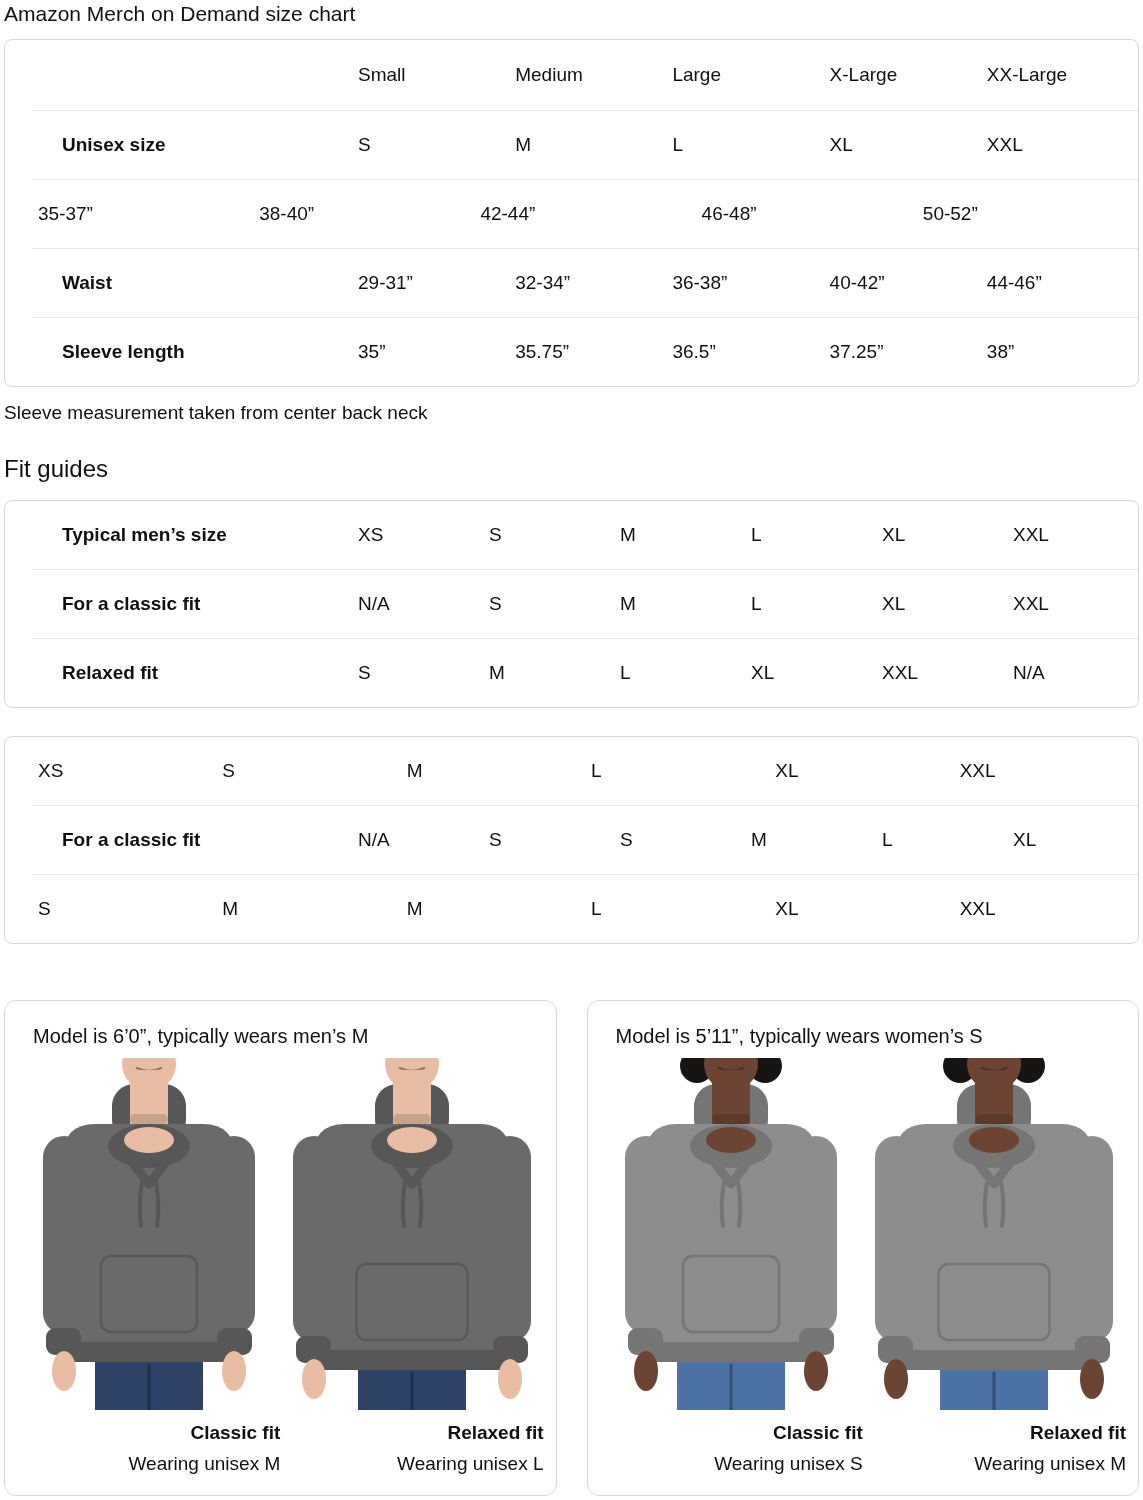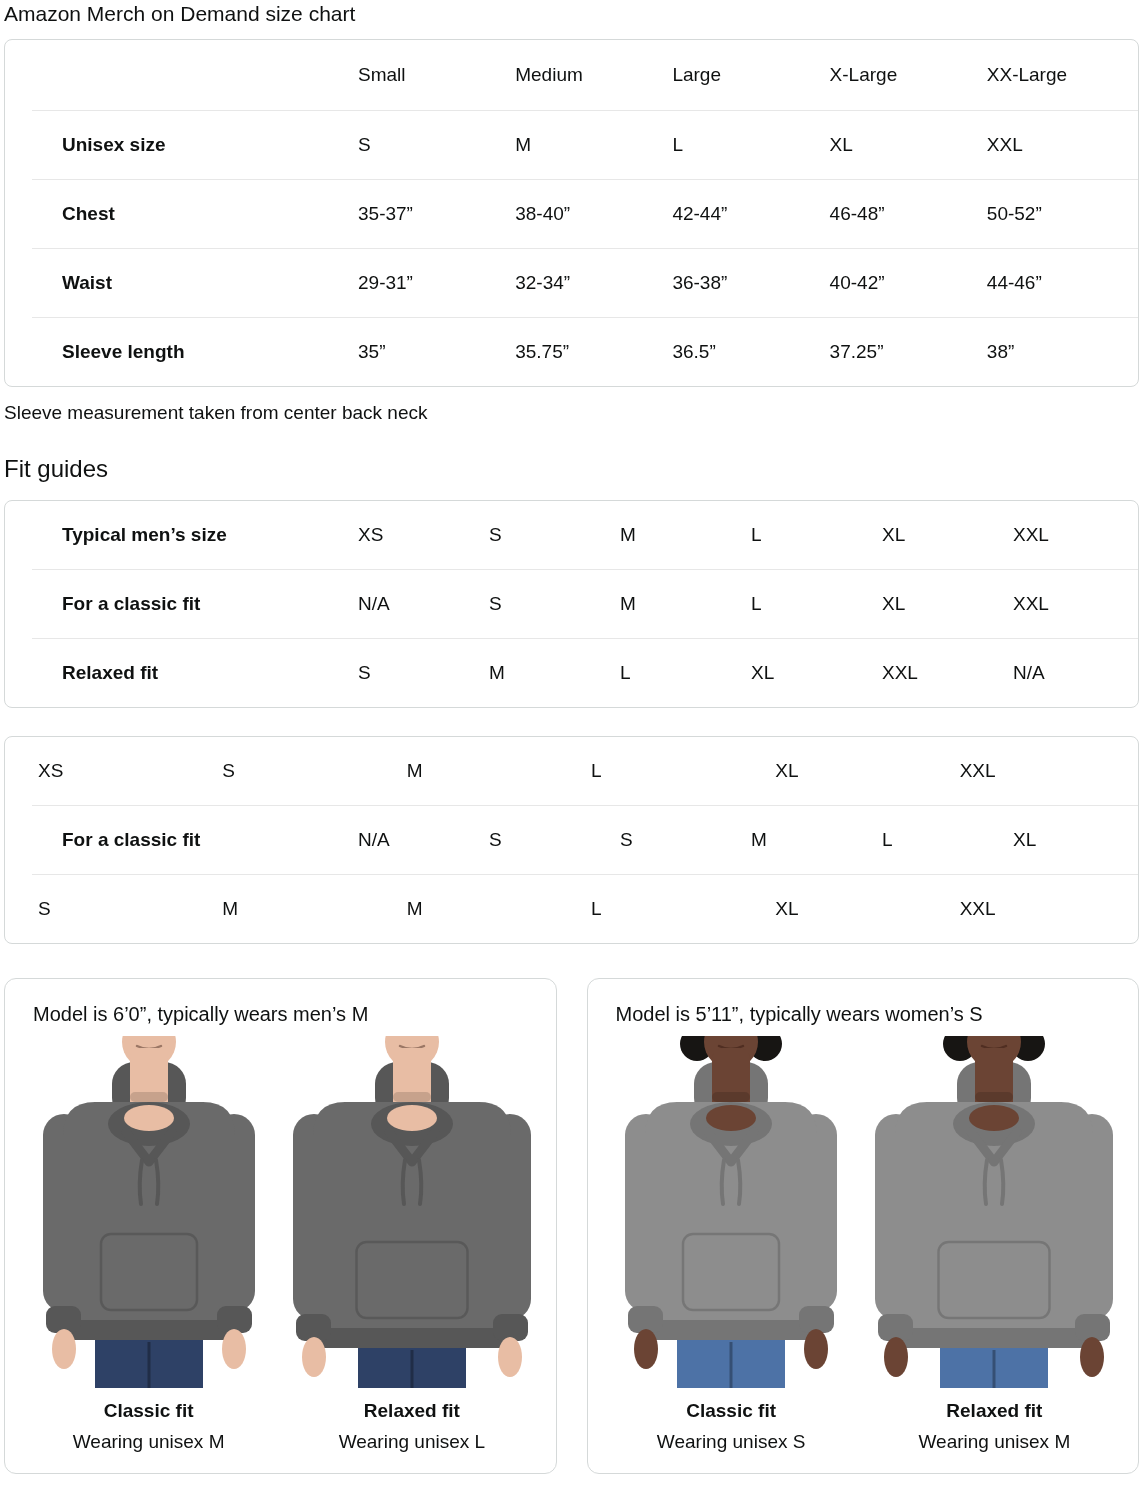--- a/index.html
+++ b/index.html
@@ -36,24 +36,25 @@
   .fit-table:last-of-type{margin-bottom:0;}
 
   .cards{display:flex;gap:30px;margin-top:34px;}
   .card{
     flex:1;
     border:1px solid var(--border,#d5d9d9);
     border-radius:12px;
     padding:24px 12px 20px 12px;
     box-sizing:border-box;
     background:#fff;
+    margin-top:22px;
   }
   .card-heading{font-size:20px;font-weight:400;margin:0 0 10px 16px;}
   .figures{display:flex;}
-  .figure{flex:1;margin:0;text-align:center;}
+  .figure{flex:1;margin:0;text-align:right;}
   .model-photo{width:250px;height:352px;margin:0 auto;background:#fff;}
   .model-photo svg{display:block;}
   .fit-label{font-size:19px;font-weight:700;margin-top:12px;}
   .wearing{font-size:19px;font-weight:400;margin-top:9px;}
 </style>
 </head>
 <body style="color: rgb(15, 17, 17);">
 
 <div class="page">
 
@@ -70,21 +71,20 @@
     </div>
     <div class="trow">
       <div class="cell label-cell">Unisex size</div>
       <div class="cell val">S</div>
       <div class="cell val">M</div>
       <div class="cell val">L</div>
       <div class="cell val">XL</div>
       <div class="cell val">XXL</div>
     </div>
     <div class="trow">
-      <div class="cell label-cell">Chest</div>
       <div class="cell val">35-37”</div>
       <div class="cell val">38-40”</div>
       <div class="cell val">42-44”</div>
       <div class="cell val">46-48”</div>
       <div class="cell val">50-52”</div>
     </div>
     <div class="trow">
       <div class="cell label-cell">Waist</div>
       <div class="cell val">29-31”</div>
       <div class="cell val">32-34”</div>

